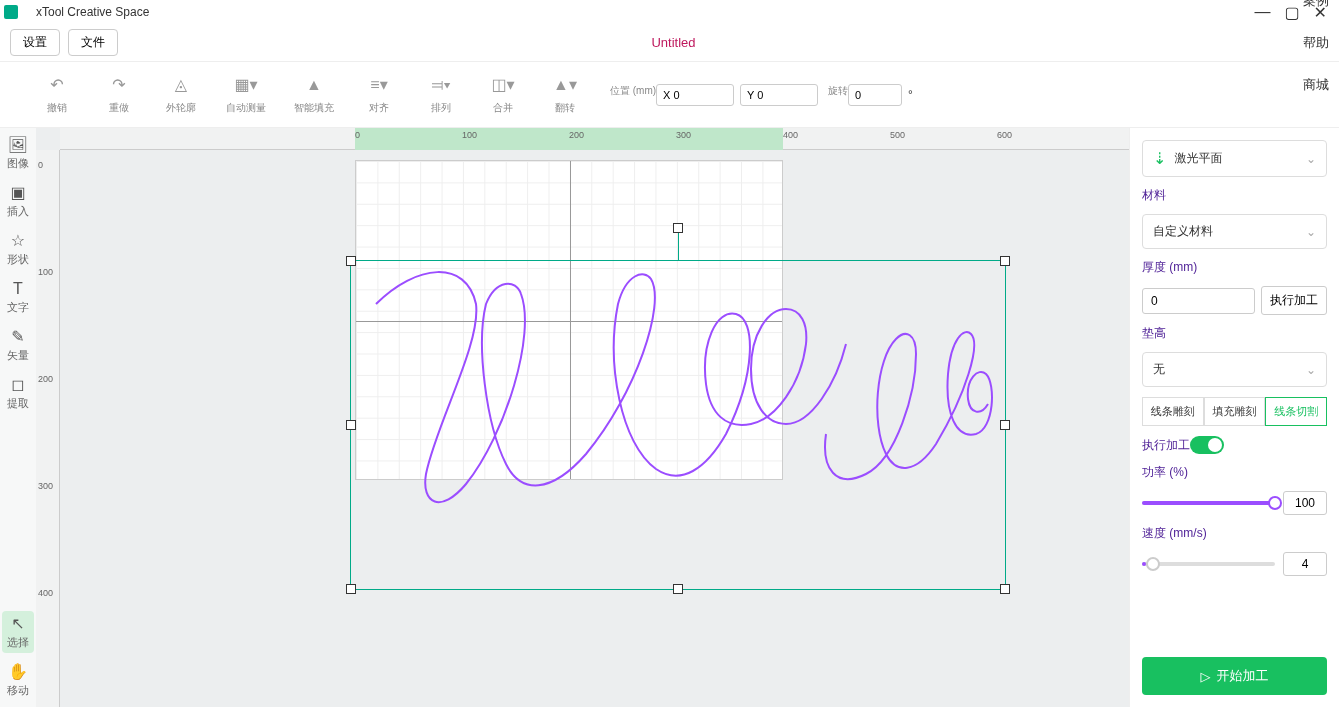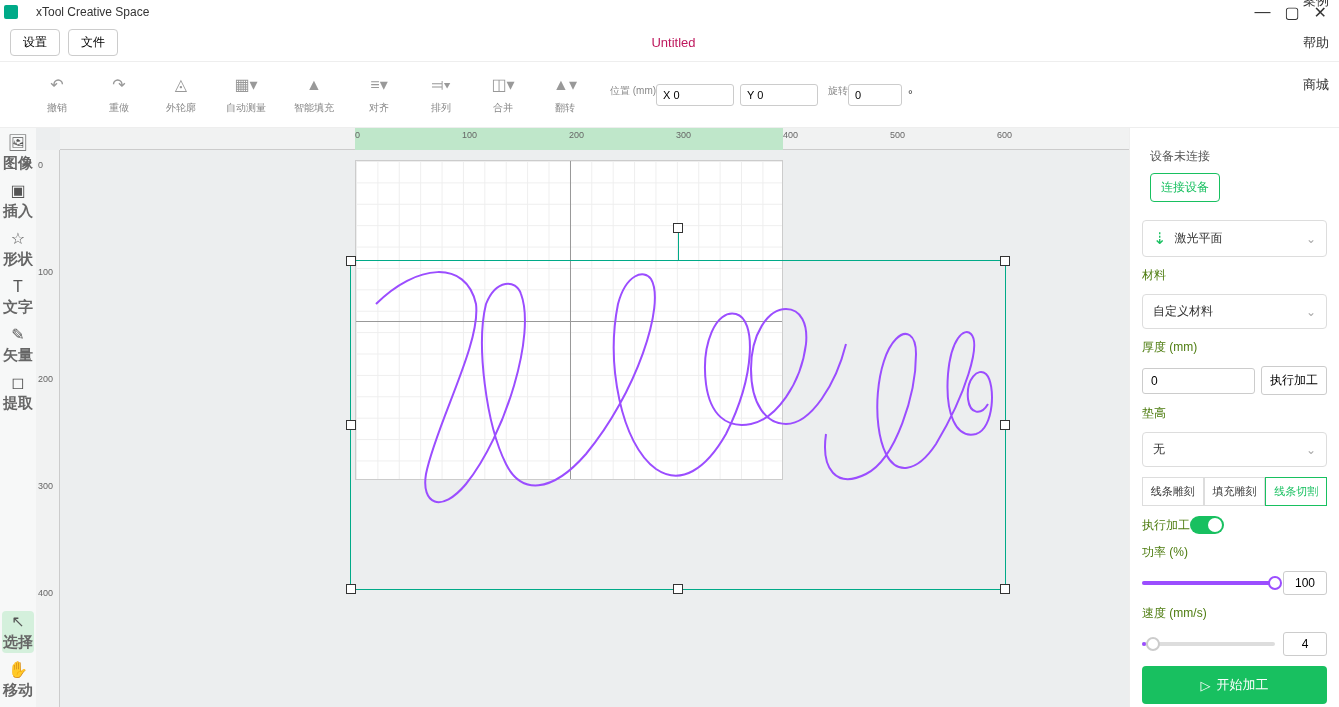--- a/index.html
+++ b/index.html
@@ -30,21 +30,21 @@
 .lock { color: #aaa; font-size: 12px; width: 14px; }
 
 
 .main { display: flex; height: calc(707px - 24px - 38px - 66px); }
 
 
 .lsb { width: 36px; background: #f7f8f8; display: flex; flex-direction: column; align-items: center; padding-top: 4px; position: relative; }
 .lsb-item { width: 32px; height: 42px; display: flex; flex-direction: column; align-items: center; justify-content: center; margin-bottom: 6px; cursor: pointer; border-radius: 4px; }
 .lsb-item.sel { background: #d4f0dc; }
 .lsb-ic { font-size: 16px; color: #555; height: 18px; display:flex; align-items:center; }
-.lsb-lbl { font-size: 15px; color: #666; margin-top: 2px; font-weight: bold; }
+.lsb-lbl { font-size: 11px; color: #666; margin-top: 2px; }
 .lsb-bottom { margin-top: auto; margin-bottom: 6px; }
 
 
 .canvas-wrap { flex: 1; position: relative; background: #eceeef; overflow: hidden; }
 .ruler-h { position: absolute; top: 0; left: 24px; right: 0; height: 22px; background: #f1f2f2; border-bottom: 1px solid #ccc; }
 .ruler-h .tick { position: absolute; top: 2px; font-size: 9px; color: #666; }
 .ruler-v { position: absolute; left: 0; top: 22px; bottom: 0; width: 24px; background: #f1f2f2; border-right: 1px solid #ccc; }
 .ruler-v .tick { position: absolute; left: 2px; font-size: 9px; color: #666; writing-mode: horizontal-tb; }
 .ruler-h-green { position: absolute; top: 0; left: 295px; width: 428px; height: 22px; background: #bfe7ca; }
 .canvas-inner { position: absolute; left: 24px; top: 22px; right: 0; bottom: 0; }
@@ -70,21 +70,21 @@
 
 .art { position: absolute; left: 296px; top: 114px; width: 648px; height: 322px; }
 
 
 .rsb { width: 210px; background: #fff; border-left: 1px solid #eee; display: flex; flex-direction: column; padding: 12px; gap: 10px; overflow-y:auto; }
 .conn-box { padding: 8px; }
 .conn-txt { font-size: 12px; color: #555; margin-bottom: 8px; }
 .conn-btn { border: 1px solid #18c060; color: #18c060; background: #fff; padding: 5px 10px; border-radius: 4px; font-size: 12px; cursor:pointer; }
 .sel-box-r { border: 1px solid #ddd; border-radius: 4px; padding: 8px 10px; display: flex; align-items: center; gap: 8px; cursor: pointer; }
 .sel-box-r .chev { margin-left: auto; color: #aaa; }
-.lbl { font-size: 12px; color: #4d7c0f; }
+.lbl { font-size: 12px; color: #4c1d95; }
 .inrow { display: flex; gap: 6px; align-items: center; }
 .rin { border: 1px solid #ccc; border-radius: 3px; padding: 5px 8px; flex: 1; width: 0; font-size: 12px; }
 .rbtn { border: 1px solid #ccc; border-radius: 3px; padding: 5px 8px; font-size: 12px; background:#fff; cursor:pointer; white-space:nowrap; }
 .tabs { display: flex; border-radius: 13px; }
 .tab { flex: 1; text-align: center; font-size: 11px; padding: 6px 2px; border: 1px solid #ddd; cursor: pointer; }
 .tab.act { border-color: #18c060; color:#18c060; }
 .row-flex { display: flex; align-items: center; }
 .toggle { width: 34px; height: 18px; background: #18c060; border-radius: 9px; position: relative; }
 .toggle::after { content:""; position:absolute; right:2px; top:2px; width:14px; height:14px; background:#fff; border-radius:50%; }
 .slider-row { display:flex; align-items:center; gap:8px; }
@@ -244,24 +244,20 @@
         <div class="handle h-bl"></div>
         <div class="handle h-br"></div>
         <div class="handle h-ml"></div>
         <div class="handle h-mr"></div>
         <div class="handle h-bm"></div>
       </div>
     </div>
   </div>
 
   <div class="rsb">
-    <div class="conn-box">
-      <div class="conn-txt">设备未连接</div>
-      <button class="conn-btn">连接设备</button>
-    </div>
 
     <div class="sel-box-r">
       <span class="laser-ic">⇣</span>
       <span>激光平面</span>
       <span class="chev">⌄</span>
     </div>
 
     <div class="lbl">材料</div>
     <div class="sel-box-r">
       <span>自定义材料</span>

